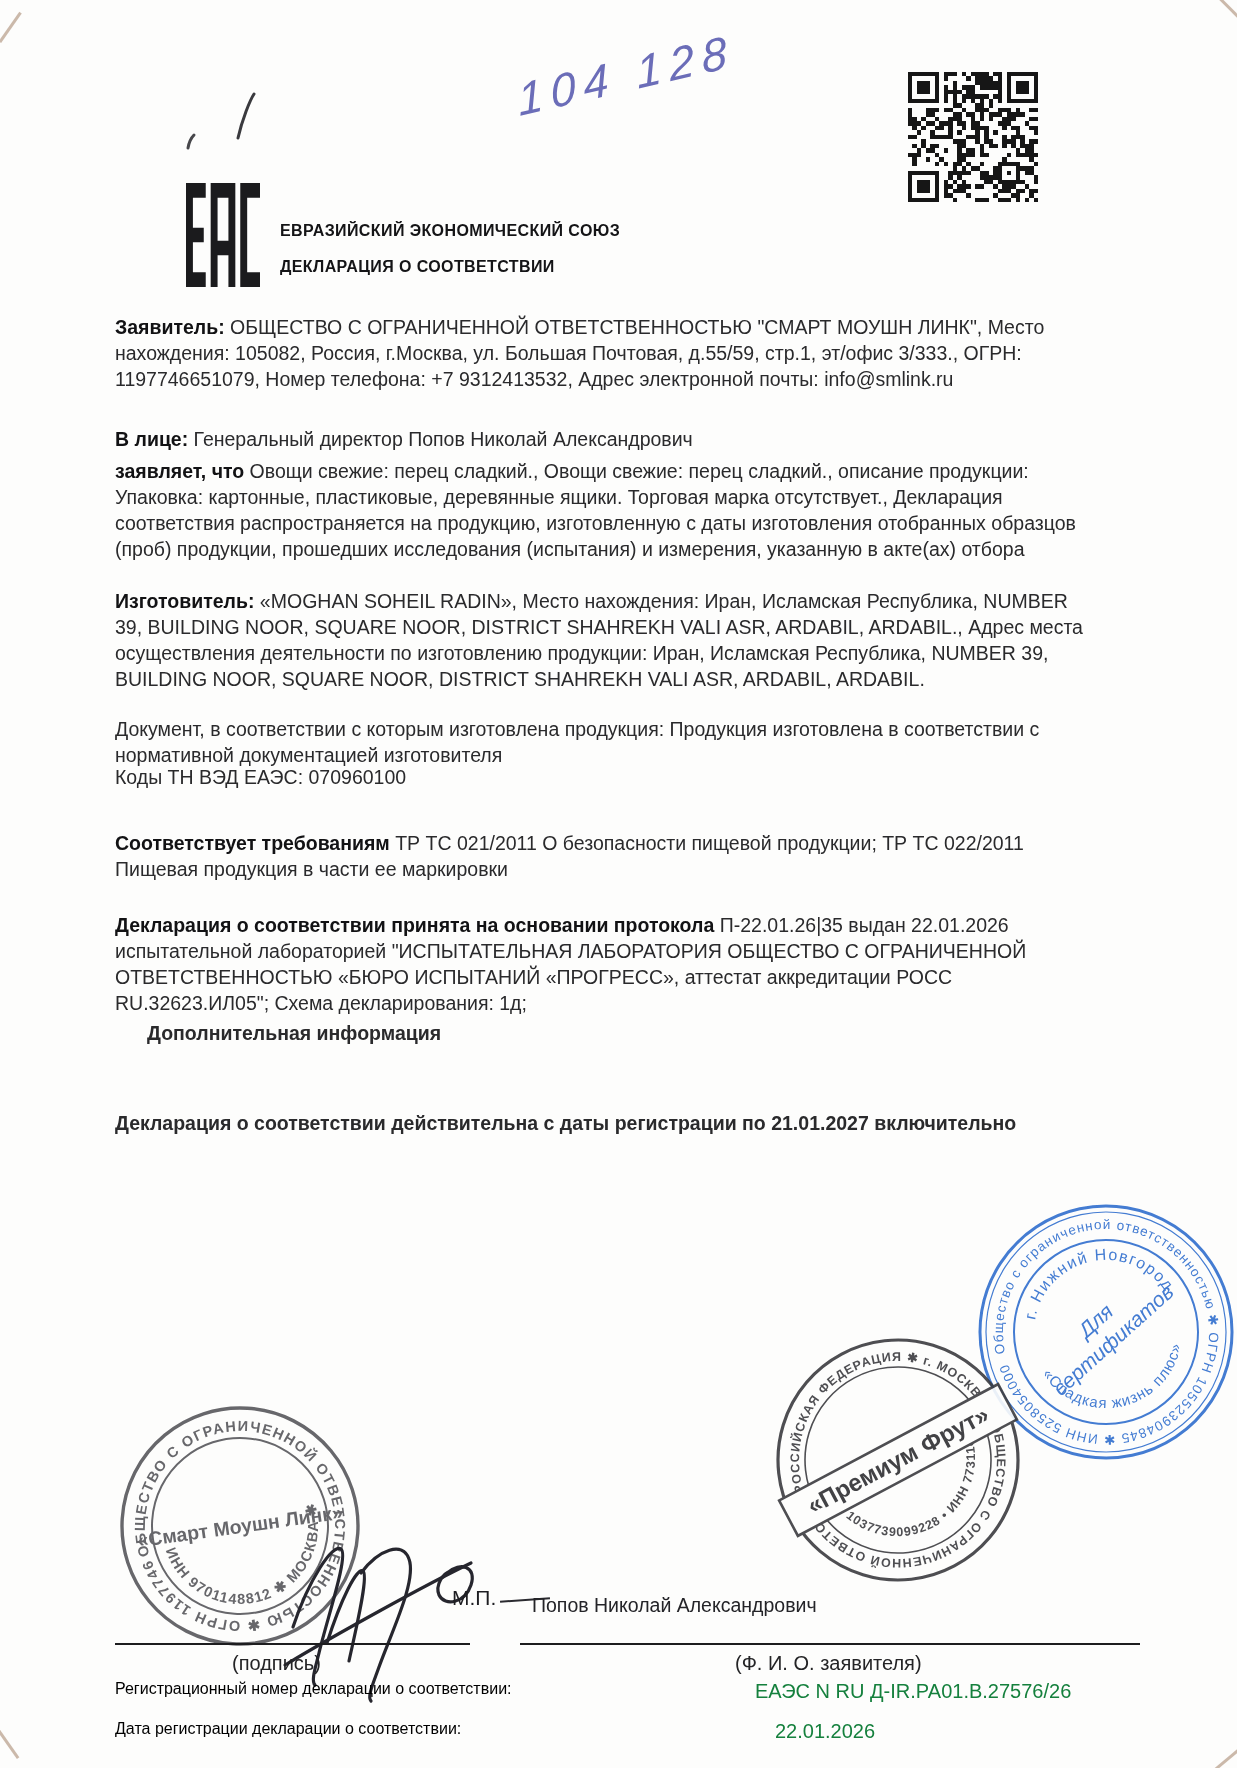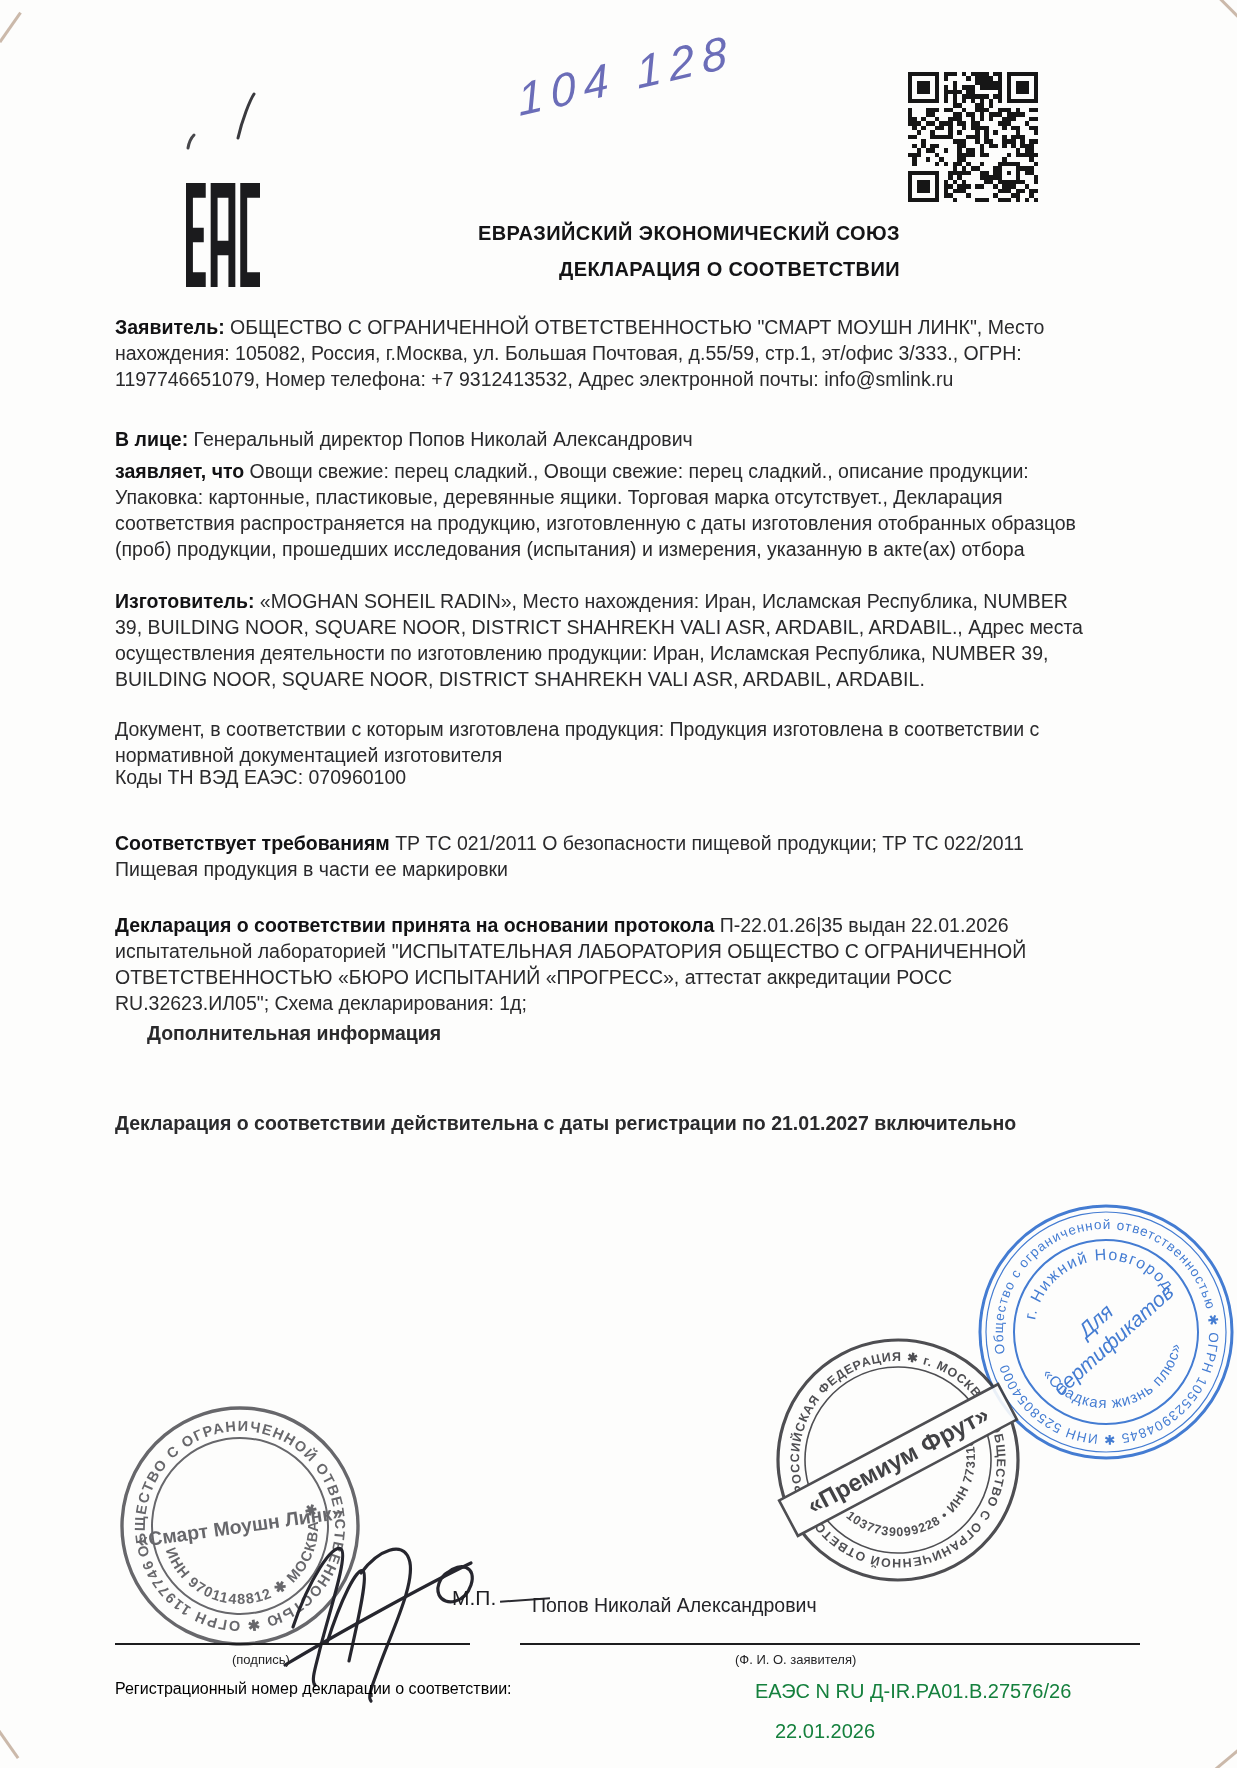--- a/index.html
+++ b/index.html
@@ -1,26 +1,26 @@
 <!DOCTYPE html>
 <html><head>
 <meta charset="utf-8">
 <style>
   html,body{margin:0;padding:0;background:#ffffff;}
   .page{position:relative;width:1237px;height:1768px;background:#fdfdfc;overflow:hidden;
         font-family:"Liberation Sans",sans-serif;color:#26262a;}
   .para{position:absolute;left:115px;width:968px;font-size:19.5px;line-height:26px;color:#2a2a2c;}
   .para b{color:#121214;}
-  .title{position:absolute;left:280px;width:620px;text-align:right;font-weight:bold;
-         font-size:20px;letter-spacing:.4px;color:#141416;}
+  .title{position:absolute;left:280px;width:620px;text-align:left;font-weight:bold;
+         font-size:16px;letter-spacing:.4px;color:#141416;}
   .handwritten{position:absolute;left:515px;top:48px;font-size:46px;font-style:italic;
                letter-spacing:8px;color:#5254ad;transform:rotate(-13deg) skewX(-8deg);opacity:.85;}
   .boldline{font-weight:bold;}
   .sigline{position:absolute;border-top:2.2px solid #1d1d1f;}
-  .caption{position:absolute;font-size:13px;color:#242426;}
+  .caption{position:absolute;font-size:20px;color:#242426;}
   .regrow-label{position:absolute;left:115px;font-size:16px;font-weight:normal;color:#000000;}
   .regrow-value{position:absolute;left:755px;font-size:20px;color:#15803d;}
   .mp{position:absolute;left:452px;top:1586px;font-size:21px;color:#1e1e22;}
   .pen-dash{position:absolute;left:500px;top:1599px;width:50px;border-top:2.5px solid #2b2b30;transform:rotate(-4deg);}
   .name{position:absolute;left:532px;top:1594px;font-size:19.5px;color:#242428;}
   .stamp{position:absolute;opacity:.85;}
   .corner{position:absolute;height:2.5px;background:#8d6546;opacity:.45;}
   svg text{font-family:"Liberation Sans",sans-serif;}
 </style>
 </head>
@@ -553,15 +553,16 @@
   <div class="pen-dash"></div>
   <div class="name">Попов Николай Александрович</div>
 
   <div class="sigline" style="left:115px;top:1643px;width:355px;"></div>
   <div class="sigline" style="left:520px;top:1643px;width:620px;"></div>
   <div class="caption" style="left:232px;top:1652px;">(подпись)</div>
   <div class="caption" style="left:735px;top:1652px;">(Ф. И. О. заявителя)</div>
 
   <div class="regrow-label" style="top:1680px;">Регистрационный номер декларации о соответствии:</div>
   <div class="regrow-value" style="top:1680px;">ЕАЭС N RU Д-IR.РА01.В.27576/26</div>
+  <div class="regrow-label" style="top:1720px;">Дата регистрации декларации о соответствии:</div>
   <div class="regrow-value" style="top:1720px;margin-left:20px;">22.01.2026</div>
 
 </div>
 
 </body></html>

